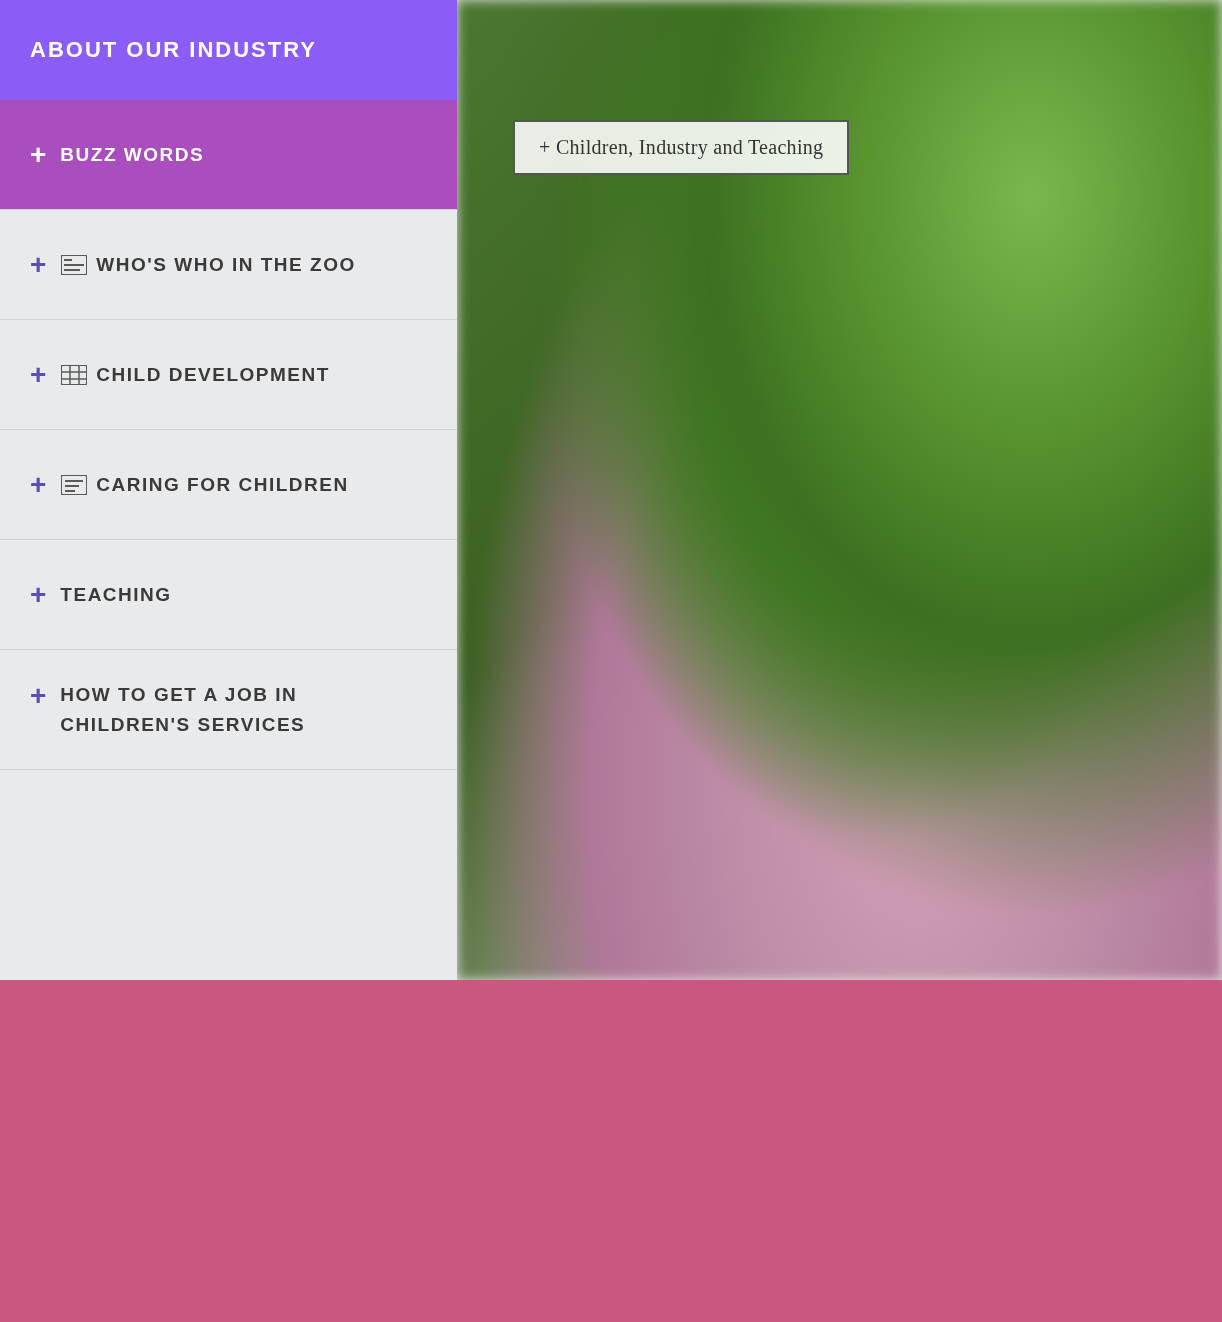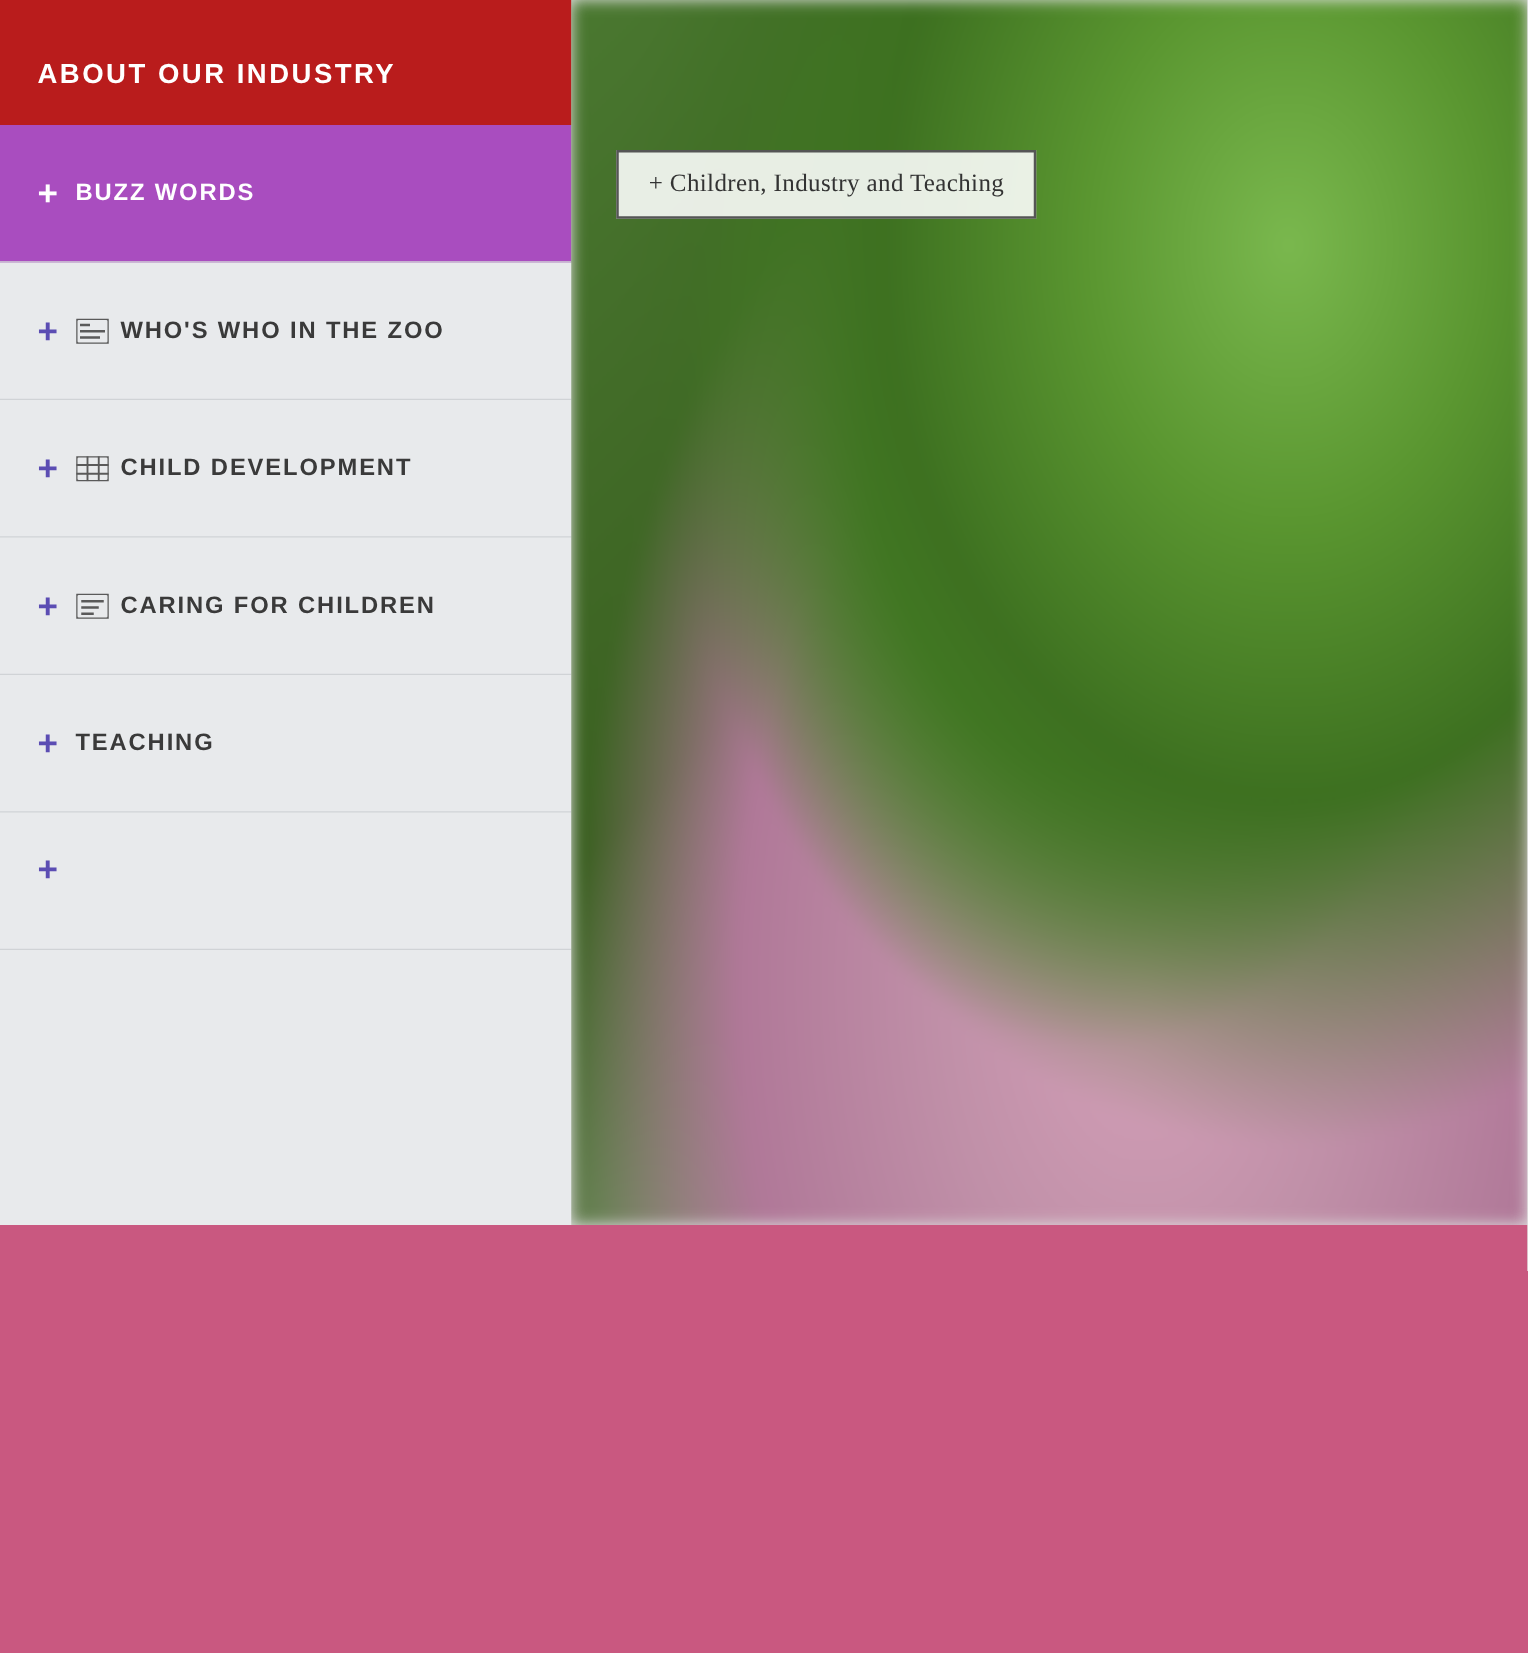--- a/index.html
+++ b/index.html
@@ -21,25 +21,25 @@
     
     .sidebar {
       width: 457px;
       min-height: 980px;
       display: flex;
       flex-direction: column;
       background: #e8eaec;
     }
 
     .sidebar-header {
-      background: #b91c1c;
+      background: #8b5cf6;
       padding: 28px 30px;
       min-height: 100px;
       display: flex;
-      align-items: flex-end;
+      align-items: center;
     }
 
     .sidebar-header-title {
       color: #ffffff;
       font-size: 22px;
       font-weight: 900;
       letter-spacing: 2px;
       text-transform: uppercase;
       font-family: Arial, sans-serif;
     }
@@ -134,21 +134,21 @@
         
         radial-gradient(ellipse at 80% 15%, #7a4a30 0%, #5a3420 20%, transparent 40%),
         
         linear-gradient(135deg, #4a7830 0%, #3a6020 40%, #8a9a7a 70%, #c0b8c0 100%);
       filter: blur(6px);
     }
 
     .tag-button {
       position: absolute;
       top: 120px;
-      left: 36px;
+      left: 56px;
       background: rgba(255, 255, 255, 0.88);
       border: 2px solid #555;
       padding: 14px 24px;
       font-size: 20px;
       color: #333;
       cursor: pointer;
       letter-spacing: 0.3px;
       font-family: Georgia, serif;
       white-space: nowrap;
     }
@@ -216,20 +216,21 @@
       <span class="item-label">CARING FOR CHILDREN</span>
     </div>
 
     <div class="sidebar-item">
       <span class="plus-icon">+</span>
       <span class="item-label">TEACHING</span>
     </div>
 
     <div class="sidebar-item" style="align-items: flex-start; padding-top: 30px;">
       <span class="plus-icon" style="margin-top: 2px;">+</span>
+      <span class="item-label" style="line-height: 1.6;">HOW TO GET A JOB IN CHILDREN'S SERVICES</span>
     </div>
 
   </div>
 
   <div class="content-area">
     <div class="bg-photo"></div>
 
     <button class="tag-button">+ Children, Industry and Teaching</button>
   </div>
 </div>

